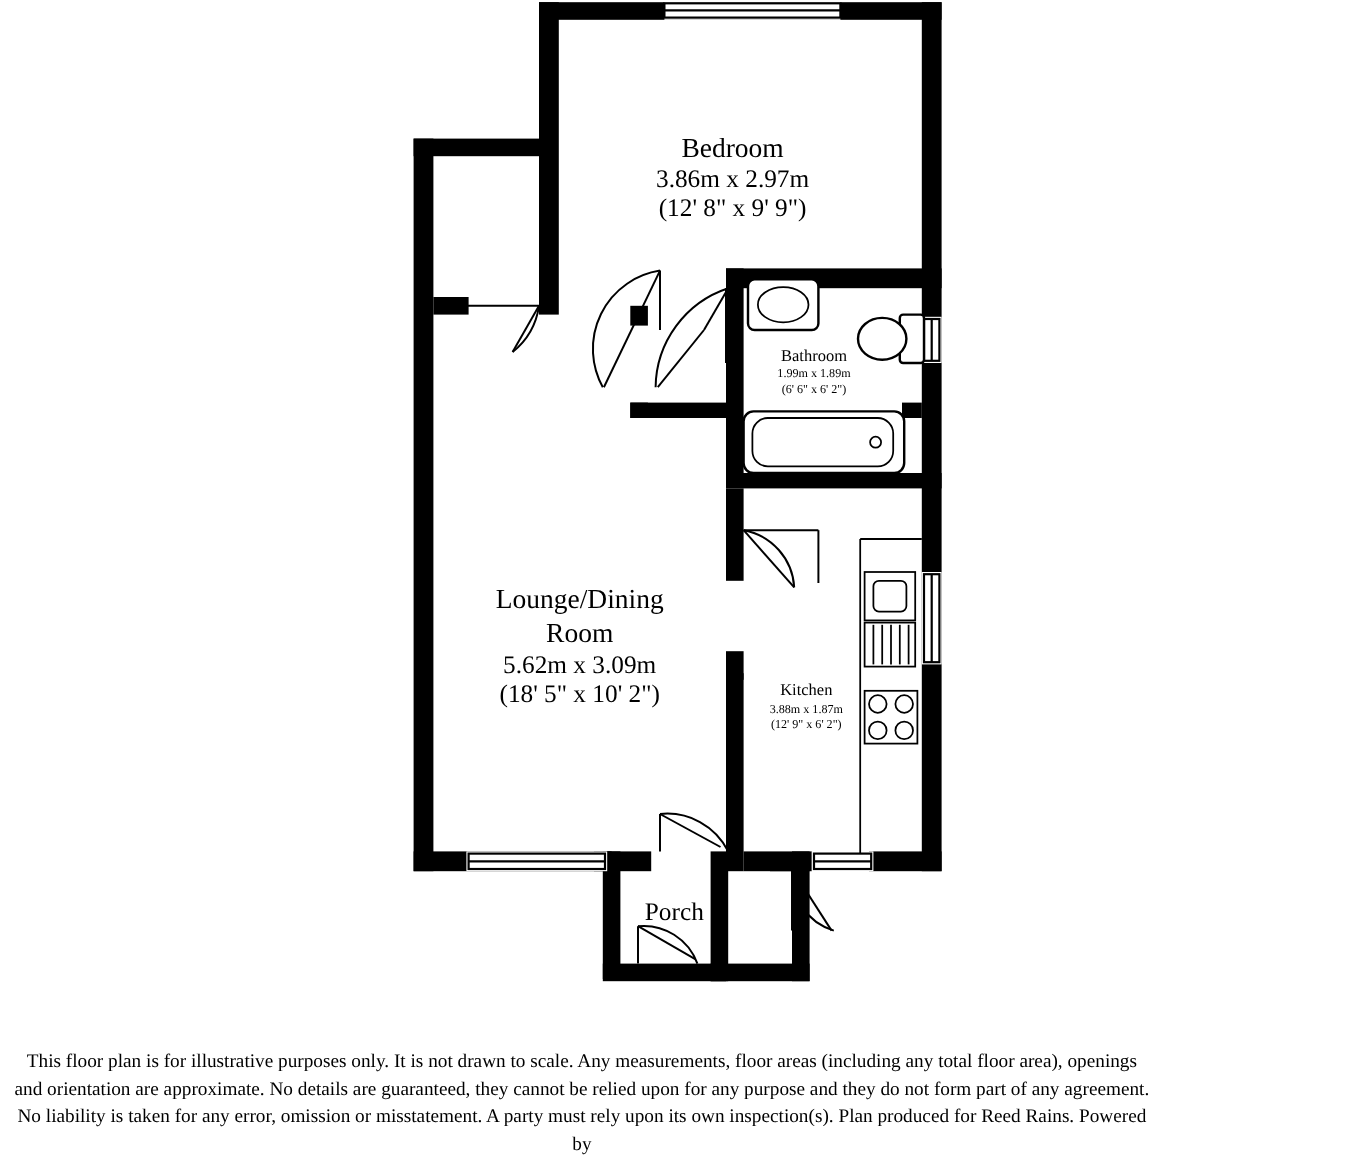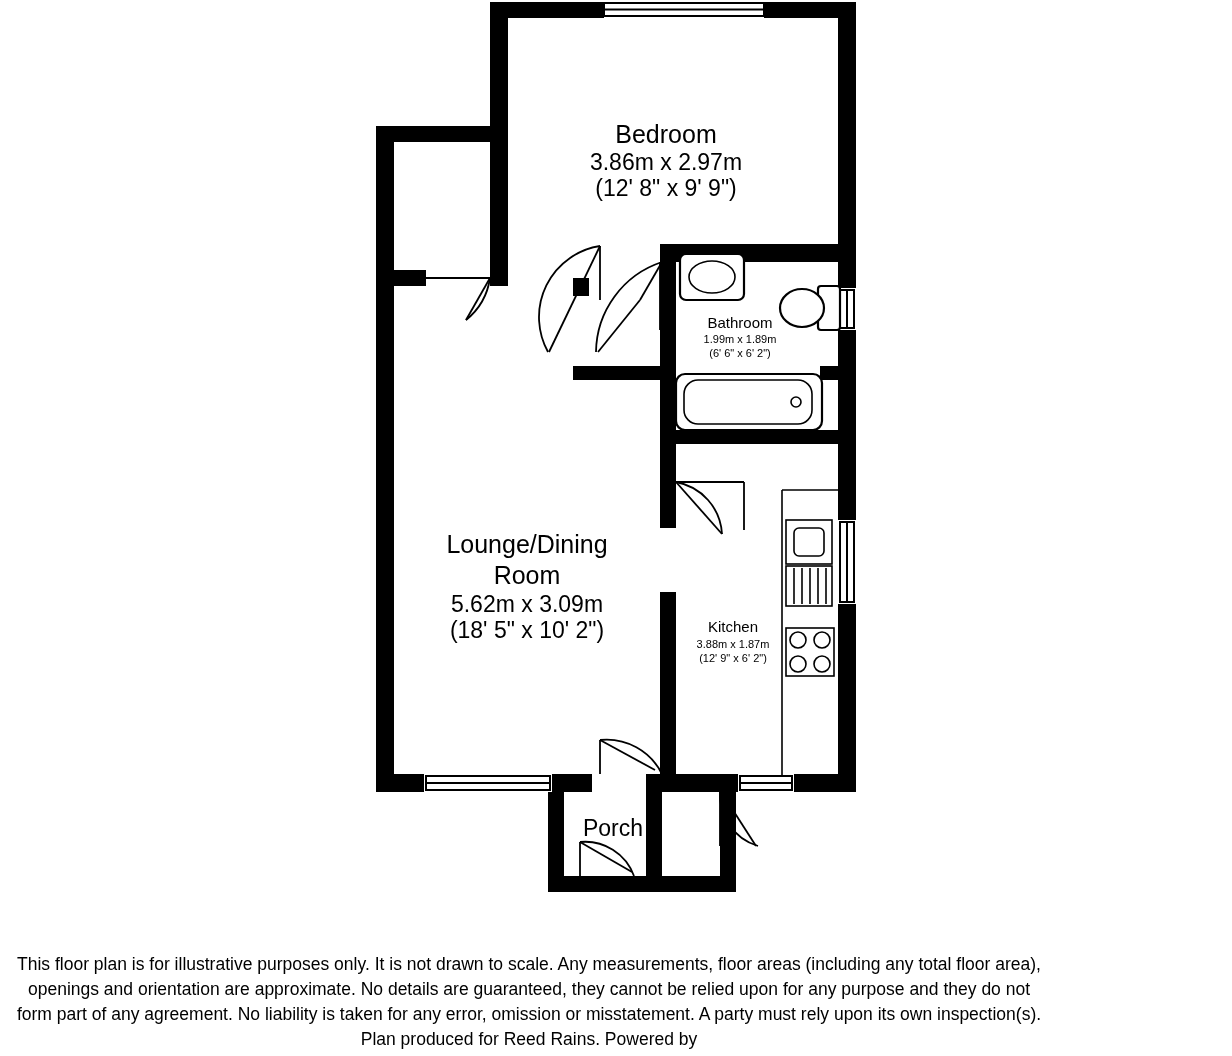--- a/index.html
+++ b/index.html
@@ -13,20 +13,21 @@
     font-family: "Liberation Sans", sans-serif;
     color: #000000;
     position: relative;
     overflow: hidden;
   }
   #floorplan-root {
     position: absolute;
     left: 0; top: 0;
     width: 1232px;
     height: 1056px;
+    font-family: Liberation Serif, serif;
   }
   svg#plan {
     position: absolute;
     left: 0; top: 0;
     width: 1232px;
     height: 940px;
     display: block;
   }
   .wall { fill: #000000; }
   .thin { fill: none; stroke: #000000; stroke-width: 2; }

